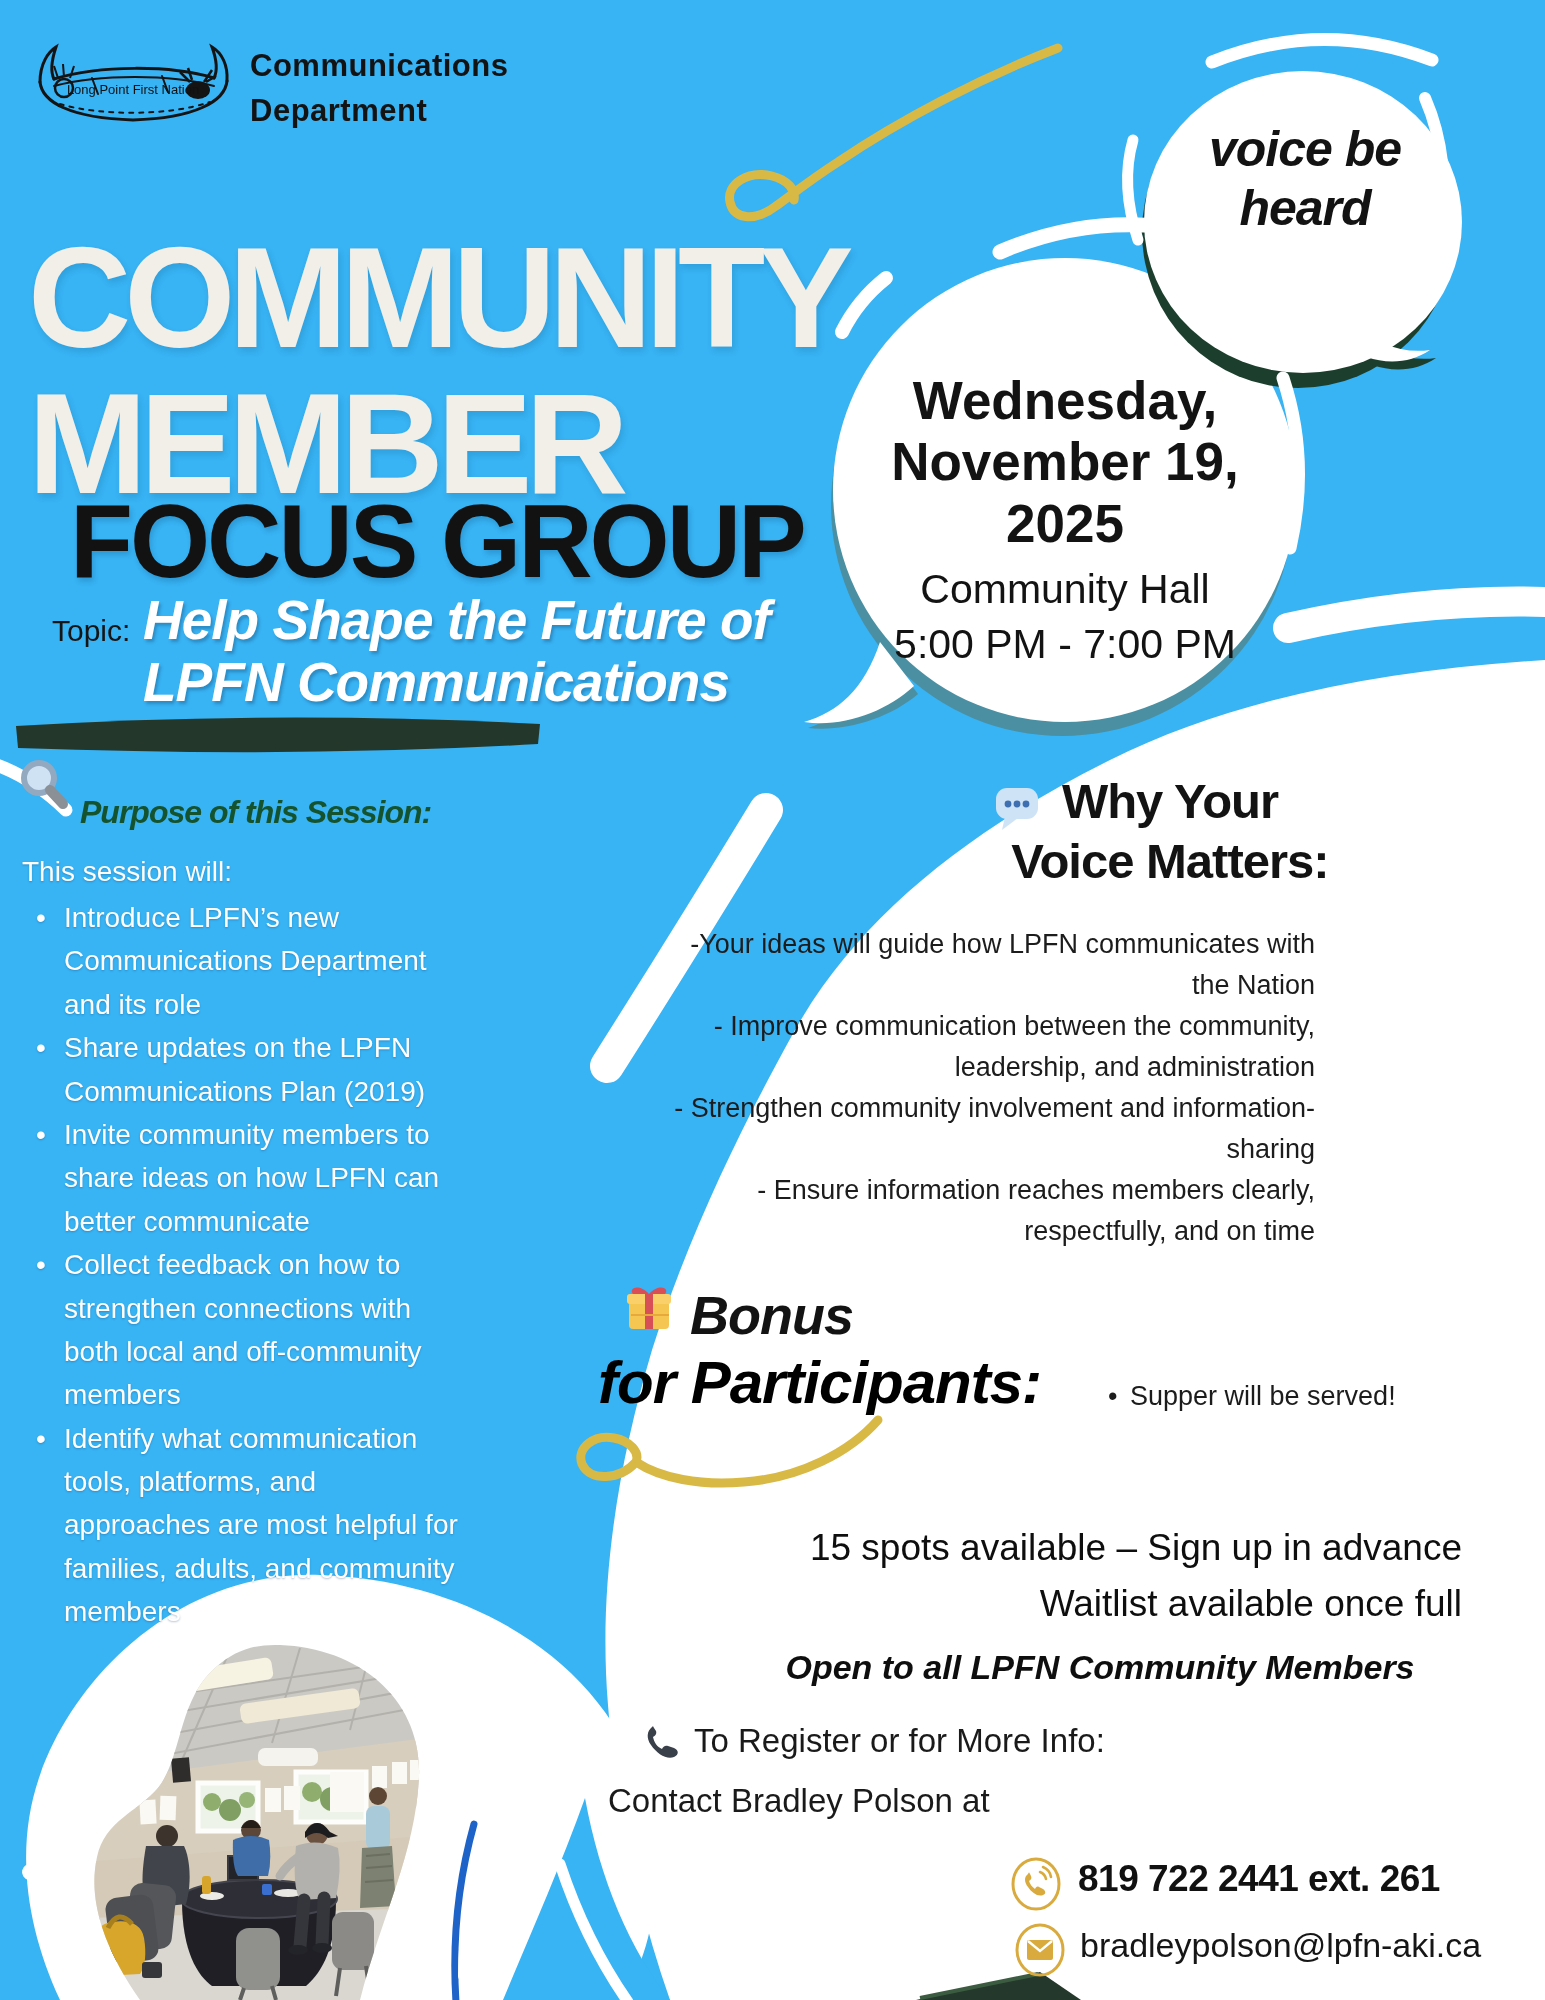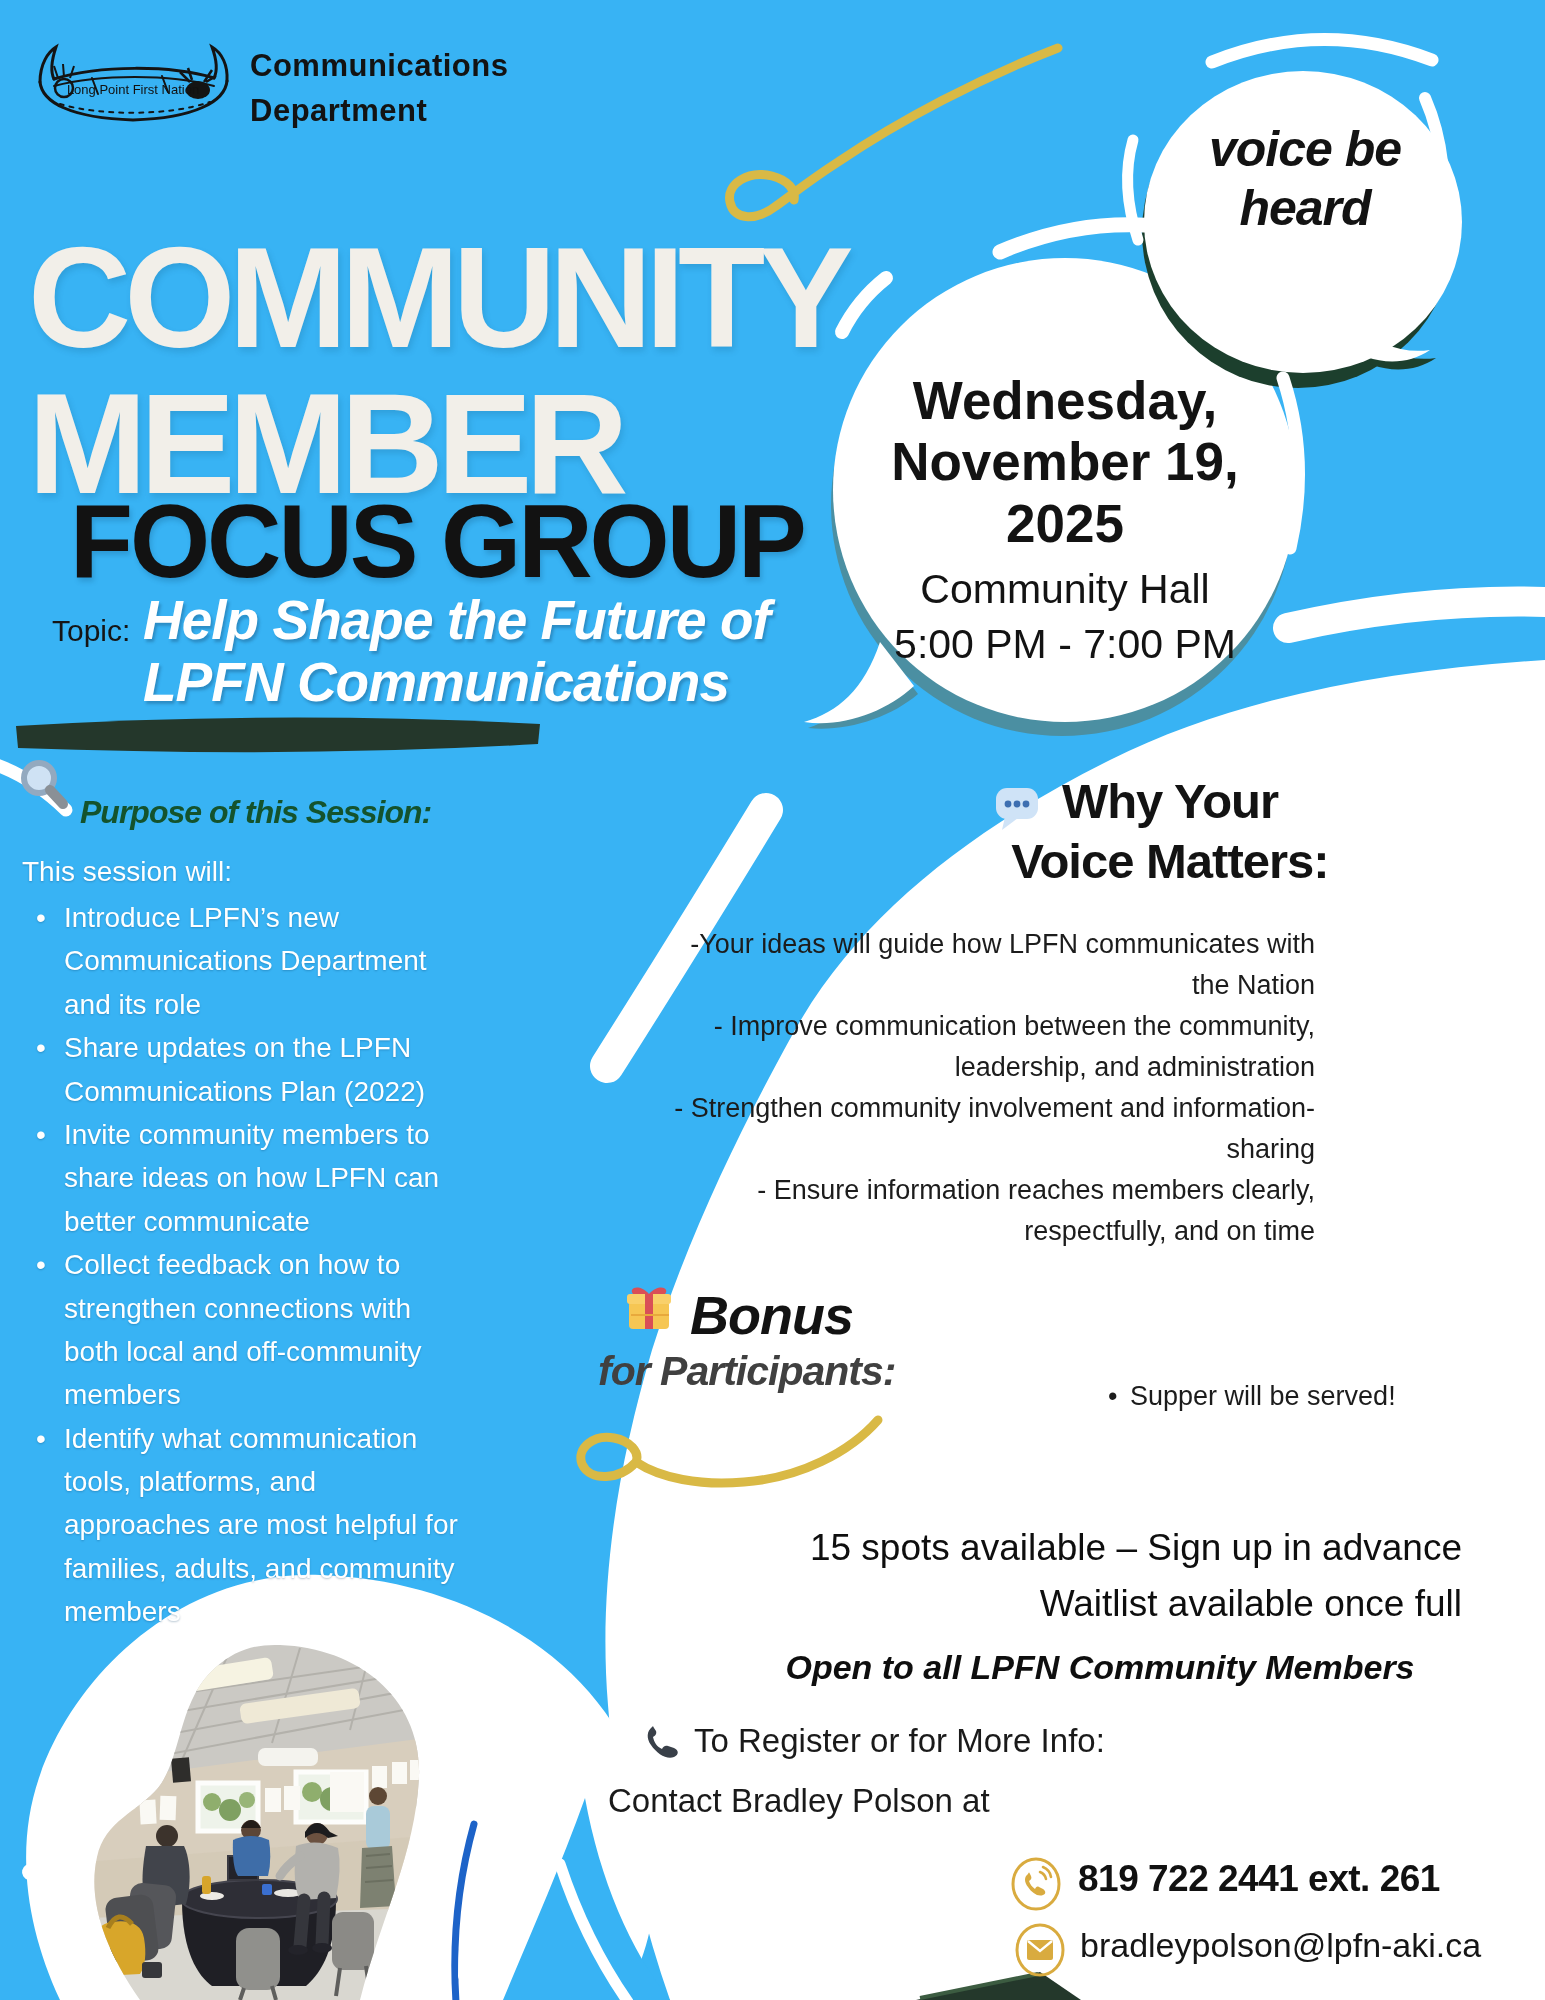--- a/index.html
+++ b/index.html
@@ -37,21 +37,21 @@
   .purpose-list li::before{content:"•";position:absolute;left:14px;top:0;}
 
   
   .why-h{left:940px;top:772px;width:460px;text-align:center;font-size:49px;font-weight:bold;color:#131313;
          line-height:1.22;letter-spacing:-1px;}
   .why-icon{left:994px;top:784px;width:48px;height:48px;}
   .why-list{left:660px;top:924px;width:655px;text-align:right;font-size:27px;color:#1c1c1c;line-height:1.52;}
 
   
   .bonus-h1{left:690px;top:1284px;font-size:54px;font-weight:bold;font-style:italic;color:#131313;letter-spacing:-1px;}
-  .bonus-h2{left:598px;top:1348px;font-size:41px;font-weight:bold;font-style:italic;color:#404040;letter-spacing:-1px;}
+  .bonus-h2{left:598px;top:1348px;font-size:60px;font-weight:bold;font-style:italic;color:#000000;letter-spacing:-1px;}
   .gift-icon{left:624px;top:1282px;width:50px;height:50px;}
   .bonus-list{left:1100px;top:1376px;width:330px;font-size:27px;color:#1c1c1c;line-height:1.5;}
   .bonus-list ul{margin:0;padding:0;list-style:none;}
   .bonus-list li{position:relative;padding-left:30px;}
   .bonus-list li::before{content:"•";position:absolute;left:8px;top:0;}
 
   
   .spots{left:460px;top:1520px;width:1002px;text-align:right;font-size:37px;font-weight:normal;color:#0e0e0e;line-height:1.5;}
   .open-to{left:700px;top:1648px;width:800px;text-align:center;font-size:34px;font-weight:bold;color:#0e0e0e;font-style:italic;}
 
@@ -263,21 +263,21 @@
 
   <svg class="abs layer purpose-icon" viewBox="0 0 56 56">
     <circle cx="23" cy="22" r="15" fill="#cfe2f4" stroke="#93a9bf" stroke-width="6"></circle>
     <path d="M34,34 L47,48" stroke="#8a9096" stroke-width="10" stroke-linecap="round"></path>
   </svg>
   <div class="abs layer purpose-h">Purpose of this Session:</div>
   <div class="abs layer session-intro">This session will:</div>
   <div class="abs layer purpose-list">
     <ul>
       <li><span>Introduce LPFN’s new Communications Department and its role</span></li>
-      <li><span>Share updates on the LPFN Communications Plan (2022)</span></li>
+      <li><span>Share updates on the LPFN Communications Plan (2019)</span></li>
       <li><span>Invite community members to share ideas on how LPFN can better communicate</span></li>
       <li><span>Collect feedback on how to strengthen connections with both local and off-community members</span></li>
       <li><span>Identify what communication tools, platforms, and approaches are most helpful for families, adults, and community members</span></li>
     </ul>
   </div>
 
   <svg class="abs layer why-icon" viewBox="0 0 48 48">
     <rect x="2" y="4" width="42" height="31" rx="11" fill="#cfe3f7"></rect>
     <path d="M11,33 L8,46 L24,34 Z" fill="#cfe3f7"></path>
     <circle cx="14" cy="20" r="3.4" fill="#3e6fb1"></circle>

